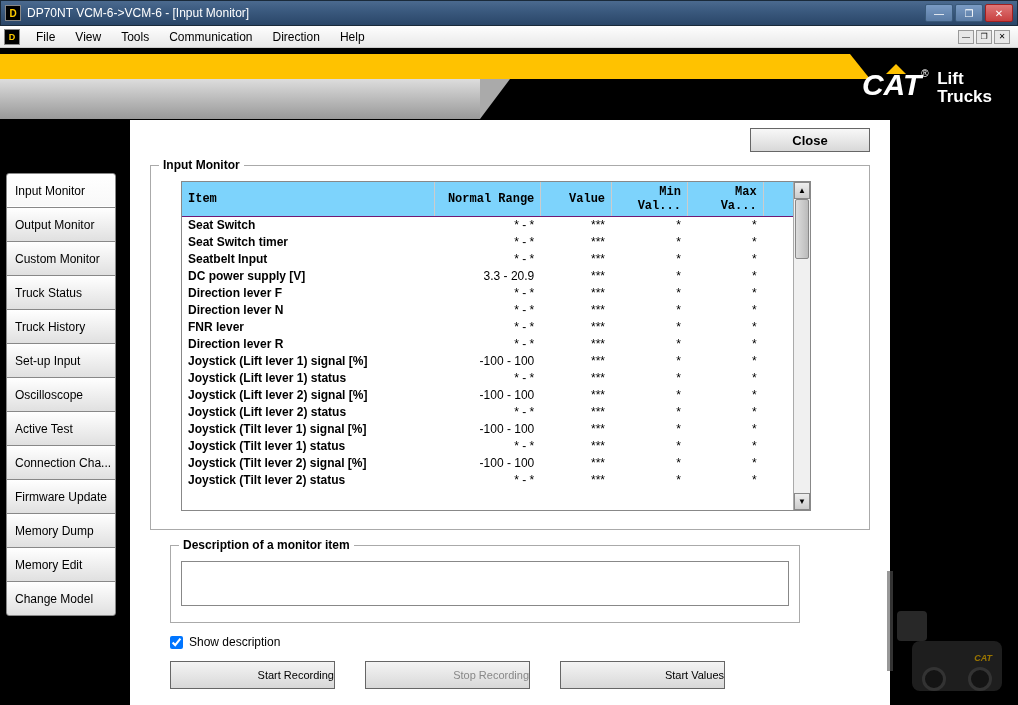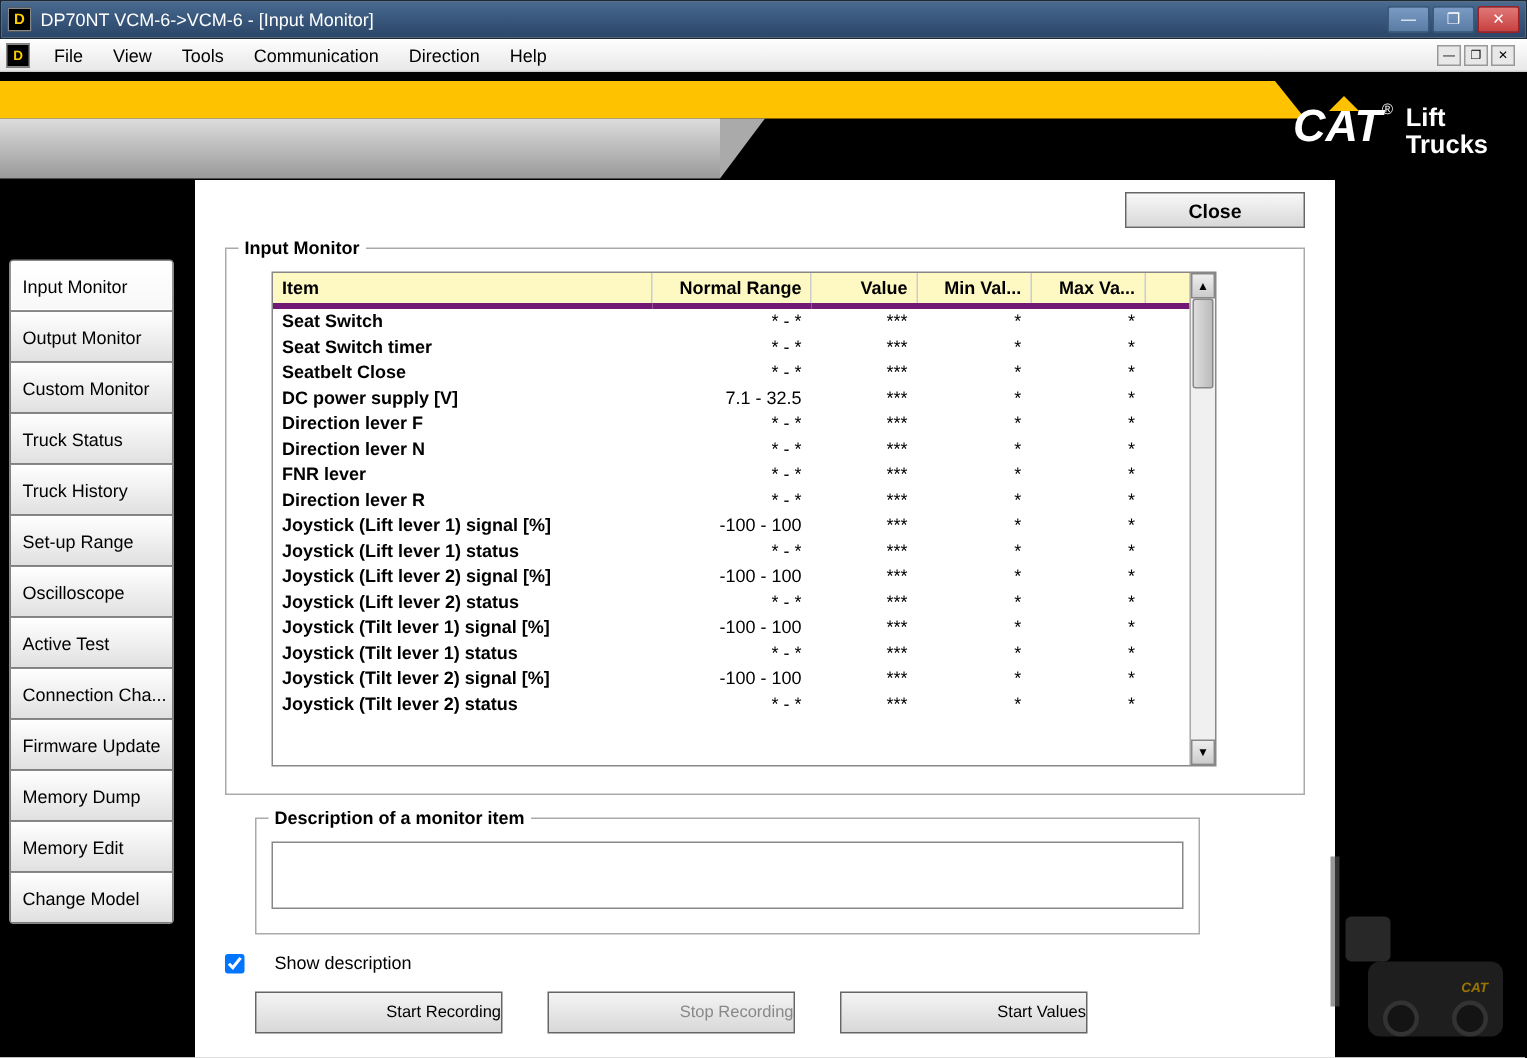--- a/index.html
+++ b/index.html
@@ -56,37 +56,37 @@
 .fieldset-legend { position: absolute; top: -8px; left: 8px; background: #fff; padding: 0 4px; font-size: 12px; font-weight: bold; }
 
 
 .table-container { border: 1px solid #888; width: 630px; height: 330px; overflow: hidden; position: relative; margin-left: 20px; margin-top: 5px; }
 .table-scroll { position: absolute; right: 0; top: 0; bottom: 0; width: 17px; background: #f0f0f0; border-left: 1px solid #aaa; }
 .scroll-thumb { position: absolute; top: 17px; left: 1px; right: 1px; height: 60px; background: linear-gradient(to right, #ddd, #bbb); border: 1px solid #888; border-radius: 2px; }
 .scroll-btn { position: absolute; left: 0; right: 0; height: 17px; background: linear-gradient(to bottom, #eee, #ccc); border: 1px solid #888; display: flex; align-items: center; justify-content: center; font-size: 8px; cursor: pointer; }
 .scroll-btn.up { top: 0; }
 .scroll-btn.down { bottom: 0; }
 table { border-collapse: collapse; width: 612px; font-size: 12px; }
-th { text-align: left; padding: 3px 6px; font-weight: bold; border-right: 1px solid #ccc; border-bottom: 4px solid #701a75; background: #fef9c3; height: 20px; }
+th { text-align: left; padding: 3px 6px; font-weight: bold; border-right: 1px solid #ccc; border-bottom: 1px solid #701a75; background: #7dd3fc; height: 20px; font-family: Liberation Mono, monospace; }
 th:nth-child(2), th:nth-child(3), th:nth-child(4), th:nth-child(5) { text-align: right; }
 td { padding: 1px 6px; border-right: 1px solid transparent; height: 17px; }
 td:first-child { font-weight: bold; }
 td:nth-child(2), td:nth-child(3), td:nth-child(4), td:nth-child(5) { text-align: right; }
 .col-item { width: 250px; }
 .col-range { width: 105px; }
 .col-value { width: 70px; }
 .col-min { width: 75px; }
 .col-max { width: 75px; }
 
 
 .desc-fieldset { margin-top: 15px; margin-left: 20px; width: 630px; height: 78px; }
 .desc-textarea { width: 100%; height: 45px; border: 1px solid #888; background: #fff; resize: none; font-size: 12px; padding: 4px; margin-top: 5px; overflow-y: scroll; }
 
 
-.checkbox-row { margin-top: 12px; font-size: 12px; display: flex; align-items: center; gap: 20px; }
+.checkbox-row { margin-top: 12px; margin-left: 20px; font-size: 12px; display: flex; align-items: center; gap: 6px; }
 .checkbox-row input { width: 13px; height: 13px; }
 
 
 .bottom-btns { margin-top: 12px; margin-left: 20px; display: flex; gap: 30px; }
 .bottom-btn { width: 165px; height: 28px; background: linear-gradient(to bottom, #f4f4f4, #d8d8d8); border: 1px solid #666; font-size: 11px; font-weight: normal; cursor: pointer; text-align: right; }
 .bottom-btn:disabled { color: #888; cursor: default; }
 
 
 .forklift { position: absolute; bottom: 4px; right: 6px; width: 120px; height: 160px; opacity: 0.6; }
 .forklift-body { position: absolute; bottom: 10px; right: 10px; width: 90px; height: 50px; background: #333; border-radius: 8px; }
@@ -139,21 +139,21 @@
       <span class="lift"><span>Lift</span><br><span>Trucks</span></span>
     </div>
   </div>
 
   <div class="sidebar">
     <div class="sidebar-item">Input Monitor</div>
     <div class="sidebar-item">Output Monitor</div>
     <div class="sidebar-item">Custom Monitor</div>
     <div class="sidebar-item">Truck Status</div>
     <div class="sidebar-item">Truck History</div>
-    <div class="sidebar-item">Set-up Range</div>
+    <div class="sidebar-item">Set-up Input</div>
     <div class="sidebar-item">Oscilloscope</div>
     <div class="sidebar-item">Active Test</div>
     <div class="sidebar-item">Connection Cha...</div>
     <div class="sidebar-item">Firmware Update</div>
     <div class="sidebar-item">Memory Dump</div>
     <div class="sidebar-item">Memory Edit</div>
     <div class="sidebar-item">Change Model</div>
   </div>
 
   <div class="content-panel">
@@ -184,30 +184,30 @@
               </tr>
               <tr>
                 <td>Seat Switch timer</td>
                 <td>* - *</td>
                 <td>***</td>
                 <td>*</td>
                 <td>*</td>
                 <td></td>
               </tr>
               <tr>
-                <td>Seatbelt Close</td>
+                <td>Seatbelt Input</td>
                 <td>* - *</td>
                 <td>***</td>
                 <td>*</td>
                 <td>*</td>
                 <td></td>
               </tr>
               <tr>
                 <td>DC power supply [V]</td>
-                <td>7.1 - 32.5</td>
+                <td>3.3 - 20.9</td>
                 <td>***</td>
                 <td>*</td>
                 <td>*</td>
                 <td></td>
               </tr>
               <tr>
                 <td>Direction lever F</td>
                 <td>* - *</td>
                 <td>***</td>
                 <td>*</td>

